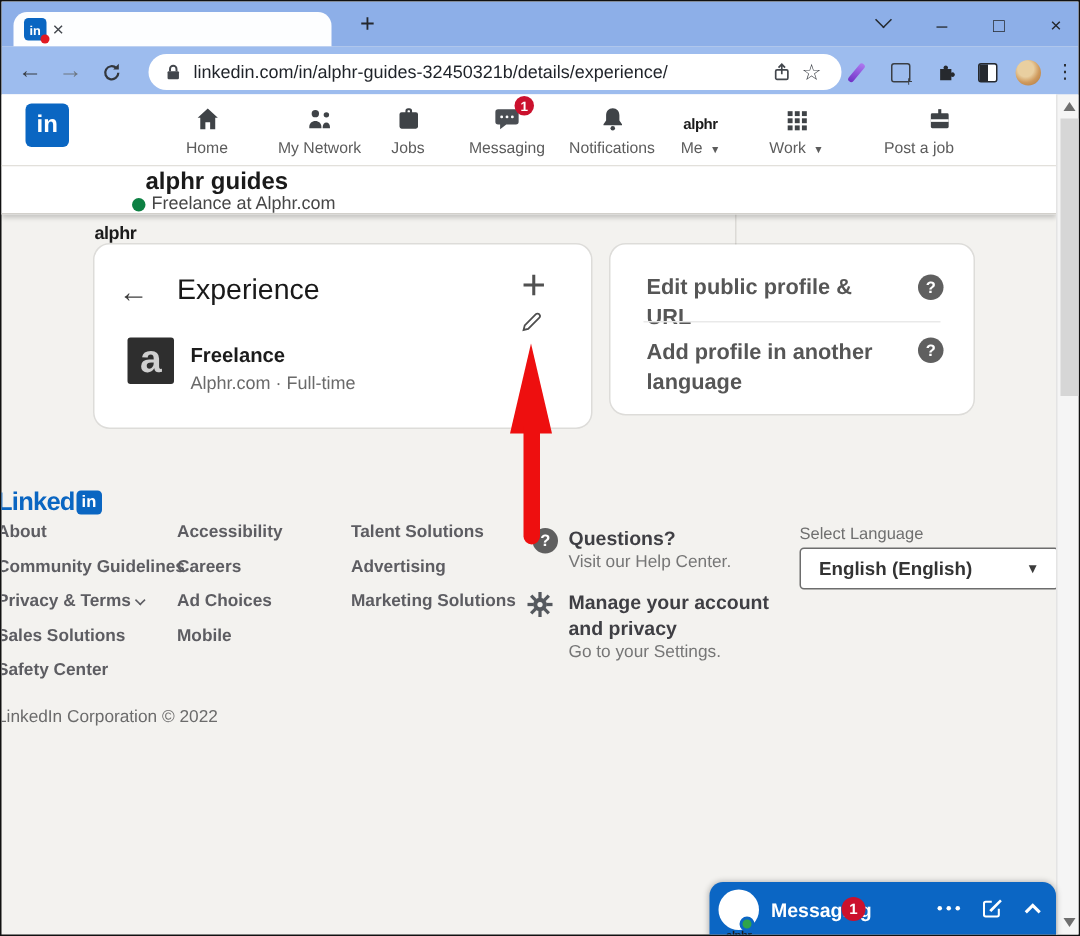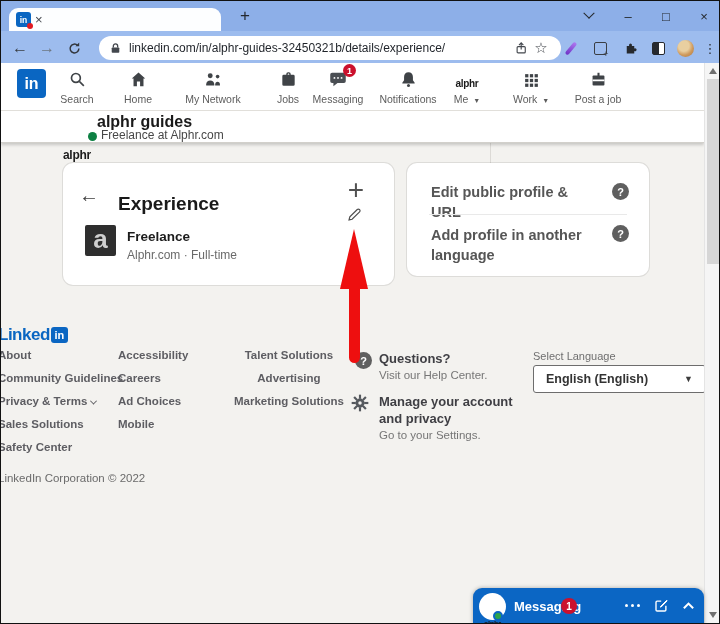--- a/index.html
+++ b/index.html
@@ -47,21 +47,21 @@
   .profile-strip { position:absolute; left:0; top:110px; width:703px; height:32px; background:#fff; border-bottom:1px solid #d2d0cb; box-shadow:0 2px 3px rgba(0,0,0,.18); }
   .strip-avatar { position:absolute; left:62px; top:4px; font-size:12px; }
   .strip-name { position:absolute; left:96px; top:2px; font-size:16px; font-weight:bold; color:#1a1a1a; }
   .strip-dot { position:absolute; left:87px; top:21px; width:9px; height:9px; border-radius:50%; background:#0d8043; }
   .strip-status { position:absolute; left:100px; top:17px; font-size:12px; color:#474747; }
 
   
   .card { position:absolute; background:#fff; border-radius:10px; box-shadow:0 0 0 1px rgba(0,0,0,.09); }
   .exp-card { left:62px; top:162px; width:331px; height:122px; }
   .back-arrow { position:absolute; left:16px; top:22px; font-size:20px; color:#3d3d3d; line-height:1; }
-  .exp-title { position:absolute; left:55px; top:30px; font-size:19px; font-weight:700; color:#191919;text-align:right; }
+  .exp-title { position:absolute; left:55px; top:20px; font-size:19px; font-weight:400; color:#191919;text-align:right; }
   .plus-btn { position:absolute; right:30px; top:13px; font-size:28px; font-weight:200; color:#515151; line-height:1; }
   .entry-logo { position:absolute; left:22px; top:62px; width:31px; height:31px; background:#2e2e2e; border-radius:2px; color:#cfcfcf; font-size:26px; font-weight:bold; display:flex; align-items:center; justify-content:center; line-height:0; padding-bottom:4px; }
   .entry-role { position:absolute; left:64px; top:66px; font-size:13.5px; font-weight:bold; color:#1c1c1c; }
   .entry-meta { position:absolute; left:64px; top:85px; font-size:12px; color:#6a6a6a; }
   .pencil { position:absolute; left:283px; top:43px; }
 
   .side-card { left:406px; top:162px; width:242px; height:113px; }
   .side-row-text { font-size:14.5px; font-weight:600; color:#565656; line-height:20px; }
   .side-row1 { position:absolute; left:24px; top:19px; width:170px; }
   .side-row2 { position:absolute; left:24px; top:62px; width:160px; }
@@ -72,21 +72,21 @@
   
   .arrow-head { position:absolute; left:339px; top:228px; width:0; height:0; border-left:14px solid transparent; border-right:14px solid transparent; border-bottom:60px solid #ee0f0f; z-index:6; }
   .arrow-tail { position:absolute; left:348px; top:283px; width:11px; height:79px; background:#ee0f0f; border-radius:0 0 6px 6px; z-index:6; }
 
   
   .foot-logo { position:absolute; left:-3px; top:324px; display:flex; align-items:center; }
   .foot-logo .word { font-size:17px; font-weight:bold; color:#0a66c2; letter-spacing:-0.5px; }
   .foot-logo .inbox { margin-left:1px; width:17px; height:16px; background:#0a66c2; border-radius:3px; color:#fff; font-size:11px; font-weight:bold; display:flex; align-items:center; justify-content:center; }
   .fcol { position:absolute; top:348px; list-style:none; }
   .fcol li { height:23px; font-size:11.5px; font-weight:600; color:#5d5d62; white-space:nowrap; }
-  .fcol-1 { left:-3px; } .fcol-2 { left:117px; } .fcol-3 { left:233px;text-align:center; }
+  .fcol-1 { left:-3px; } .fcol-2 { left:117px; } .fcol-3 { left:233px; }
   .link-chev { display:inline-block; width:5px; height:5px; border-right:1.4px solid #5d5d62; border-bottom:1.4px solid #5d5d62; transform:rotate(45deg) translate(-1px,-1px); margin-left:4px; }
   .fhelp-icon { position:absolute; left:354px; top:351px; }
   .fhelp-txt { position:absolute; left:378px; top:349px; }
   .fgear { position:absolute; left:349px; top:392px; width:20px; height:20px; }
   .fmanage-txt { position:absolute; left:378px; top:392px; width:155px; }
   .f-title { font-size:13px; font-weight:bold; color:#3f3f44; line-height:17px; }
   .f-sub { font-size:11.5px; color:#767676; margin-top:2px; }
   .lang-label { position:absolute; left:532px; top:349px; font-size:11px; color:#6f6f6f; }
   .lang-select { position:absolute; left:532px; top:364px; width:173px; height:28px; background:#fff; border:1px solid #6d6d6d; border-radius:3px; display:flex; align-items:center; padding:0 12px; }
   .lang-value { flex:1; font-size:12.5px; font-weight:600; color:#333; }
@@ -175,29 +175,20 @@
       <span class="cat-avatar"></span>
     </div>
   <div class="ext" style="left:699px;">
       <span class="menu-dots">⋮</span>
     </div>
 
   <div class="white-top"></div>
   <div class="li-nav">
     <div class="li-logo">in</div>
 
-    <div class="nav-item" style="left:38px;">
-      <span class="ic">
-        <svg width="19" height="19" viewBox="0 0 24 24">
-            <circle cx="10" cy="10" r="5.6" fill="none" stroke="#3f4347" stroke-width="2.1"></circle>
-            <path d="M14.3 14.3 20 20" stroke="#3f4347" stroke-width="2.1"></path>
-          </svg>
-      </span>
-      <span class="lbl">Search</span>
-    </div>
 
     <div class="nav-item" style="left:99px;align-items:center;">
       <span class="ic">
         <svg width="19" height="19" viewBox="0 0 24 24">
             <path d="M12 3 3.5 10.8h2.2V20.5H10v-6h4v6h4.3V10.8h2.2z" fill="#3f4347"></path>
           </svg>
       </span>
       <span class="lbl">Home</span>
     </div>
 
@@ -206,21 +197,21 @@
         <svg width="20" height="19" viewBox="0 0 24 24">
             <circle cx="8.5" cy="7.3" r="3.1" fill="#3f4347"></circle>
             <path d="M3.4 19.5v-1.2c0-2.9 2.3-4.9 5.1-4.9s5.1 2 5.1 4.9v1.2z" fill="#3f4347"></path>
             <circle cx="17.8" cy="8.3" r="2.3" fill="#3f4347"></circle>
             <path d="M14.7 19.5v-.9c0-2.3 1.3-3.9 3.1-3.9 1.7 0 3 1.6 3 3.9v.9z" fill="#3f4347"></path>
           </svg>
       </span>
       <span class="lbl">My Network</span>
     </div>
 
-    <div class="nav-item" style="left:249px;">
+    <div class="nav-item" style="left:233px;">
       <span class="ic">
         <svg width="19" height="19" viewBox="0 0 24 24">
             <path d="M9.2 6V5a2.3 2.3 0 0 1 2.3-2.3h1a2.3 2.3 0 0 1 2.3 2.3v1h3.2A1.8 1.8 0 0 1 19.8 7.8v10.4a1.8 1.8 0 0 1-1.8 1.8H6a1.8 1.8 0 0 1-1.8-1.8V7.8A1.8 1.8 0 0 1 6 6zm1.8-1v1h2v-1a.6.6 0 0 0-.6-.6h-.8a.6.6 0 0 0-.6.6z" fill="#3f4347"></path>
           </svg>
       </span>
       <span class="lbl">Jobs</span>
     </div>
 
     <div class="nav-item" style="left:299px;">
       <span class="ic">
@@ -266,21 +257,21 @@
               <rect x="16.4" y="9.7" width="4.6" height="4.6"></rect>
               <rect x="3" y="16.4" width="4.6" height="4.6"></rect>
               <rect x="9.7" y="16.4" width="4.6" height="4.6"></rect>
               <rect x="16.4" y="16.4" width="4.6" height="4.6"></rect>
             </g>
           </svg>
       </span>
       <span class="lbl"><span>Work</span> <span class="caret">▼</span></span>
     </div>
 
-    <div class="nav-item" style="left:559px;">
+    <div class="nav-item" style="left:559px;align-items:flex-end;">
       <span class="ic">
         <svg width="19" height="19" viewBox="0 0 24 24">
             <rect x="10.7" y="3.5" width="2.6" height="4.5" fill="#3f4347"></rect>
             <rect x="4.5" y="7" width="15" height="12.5" rx="1.2" fill="#3f4347"></rect>
             <rect x="4.5" y="12" width="15" height="2.2" fill="#fff"></rect>
           </svg>
       </span>
       <span class="lbl">Post a job</span>
     </div>
   </div>

